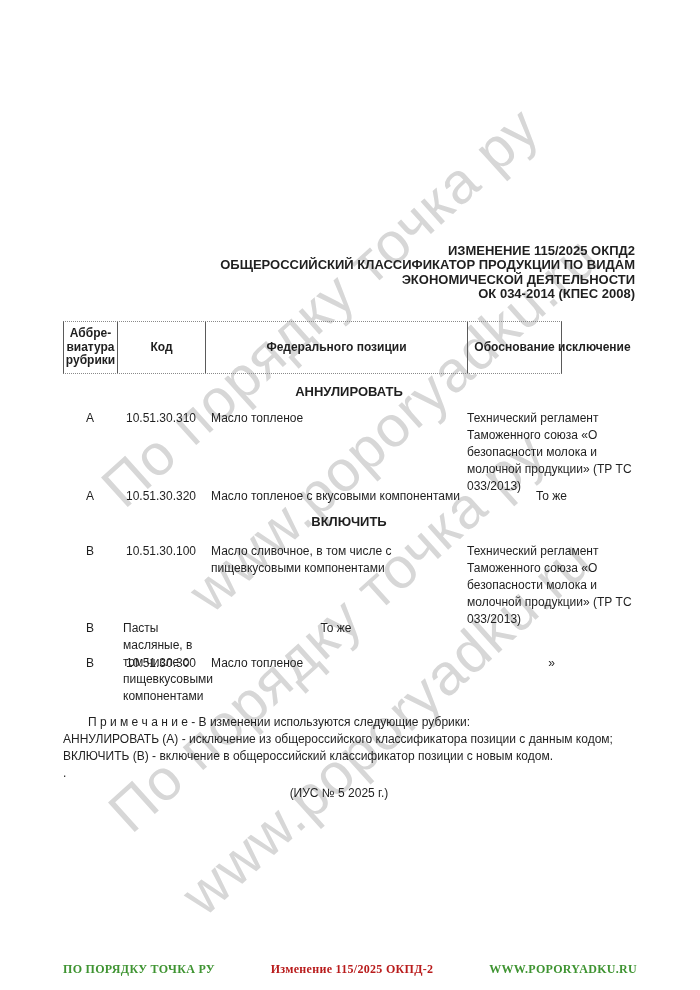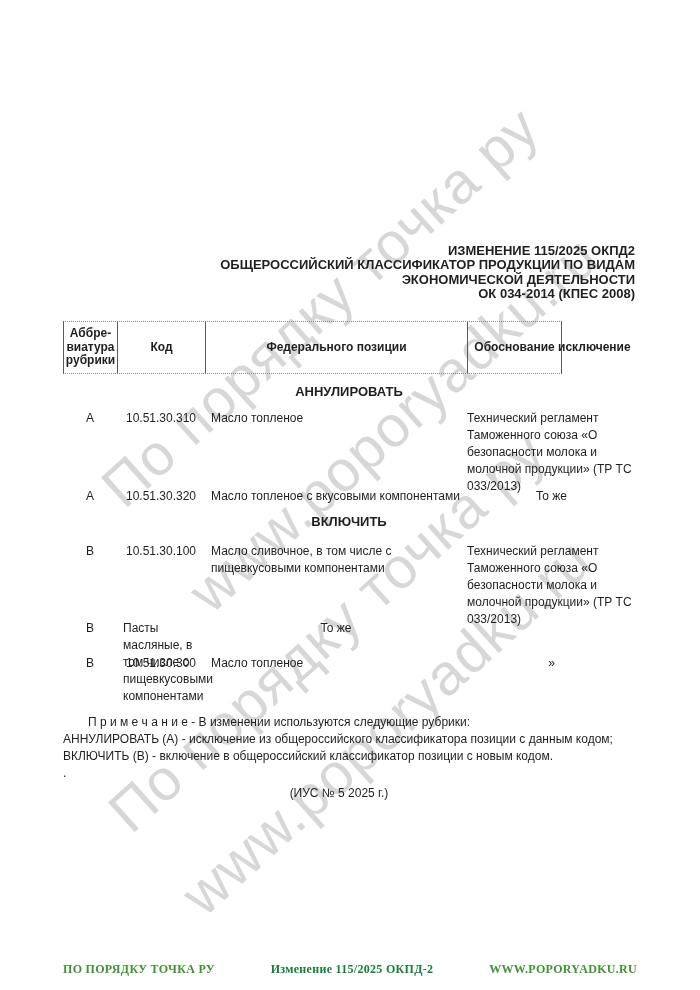--- a/index.html
+++ b/index.html
@@ -207,18 +207,18 @@
       </div>
       <div>АННУЛИРОВАТЬ (А) - исключение из общероссийского классификатора позиции с данным кодом;</div>
       <div>ВКЛЮЧИТЬ (В) - включение в общероссийский классификатор позиции с новым кодом.</div>
       <div>.</div>
     </div>
 
     <div class="ius">(ИУС № 5 2025 г.)</div>
 
     <div class="footer">
       <span style="color: rgb(63, 148, 50);">ПО ПОРЯДКУ ТОЧКА РУ</span>
-      <span style="color: #15803d;">Изменение 115/2025 ОКПД-2</span>
+      <span style="color: #b91c1c;">Изменение 115/2025 ОКПД-2</span>
       <span style="color: rgb(63, 148, 50);">WWW.POPORYADKU.RU</span>
     </div>
 
   </div>
 </div>
 
 </body></html>

